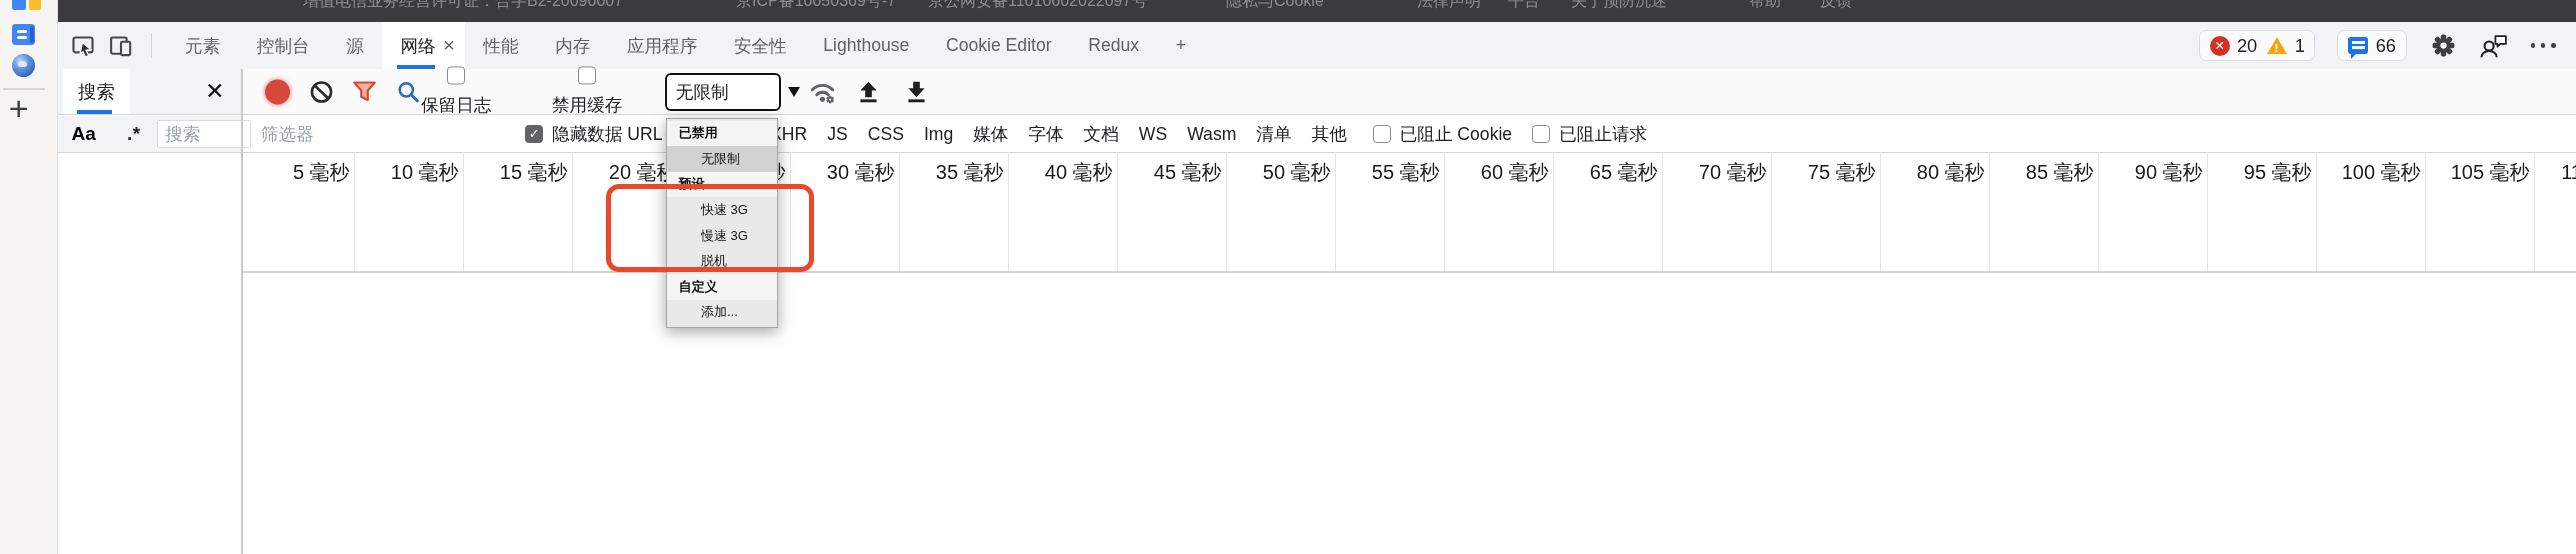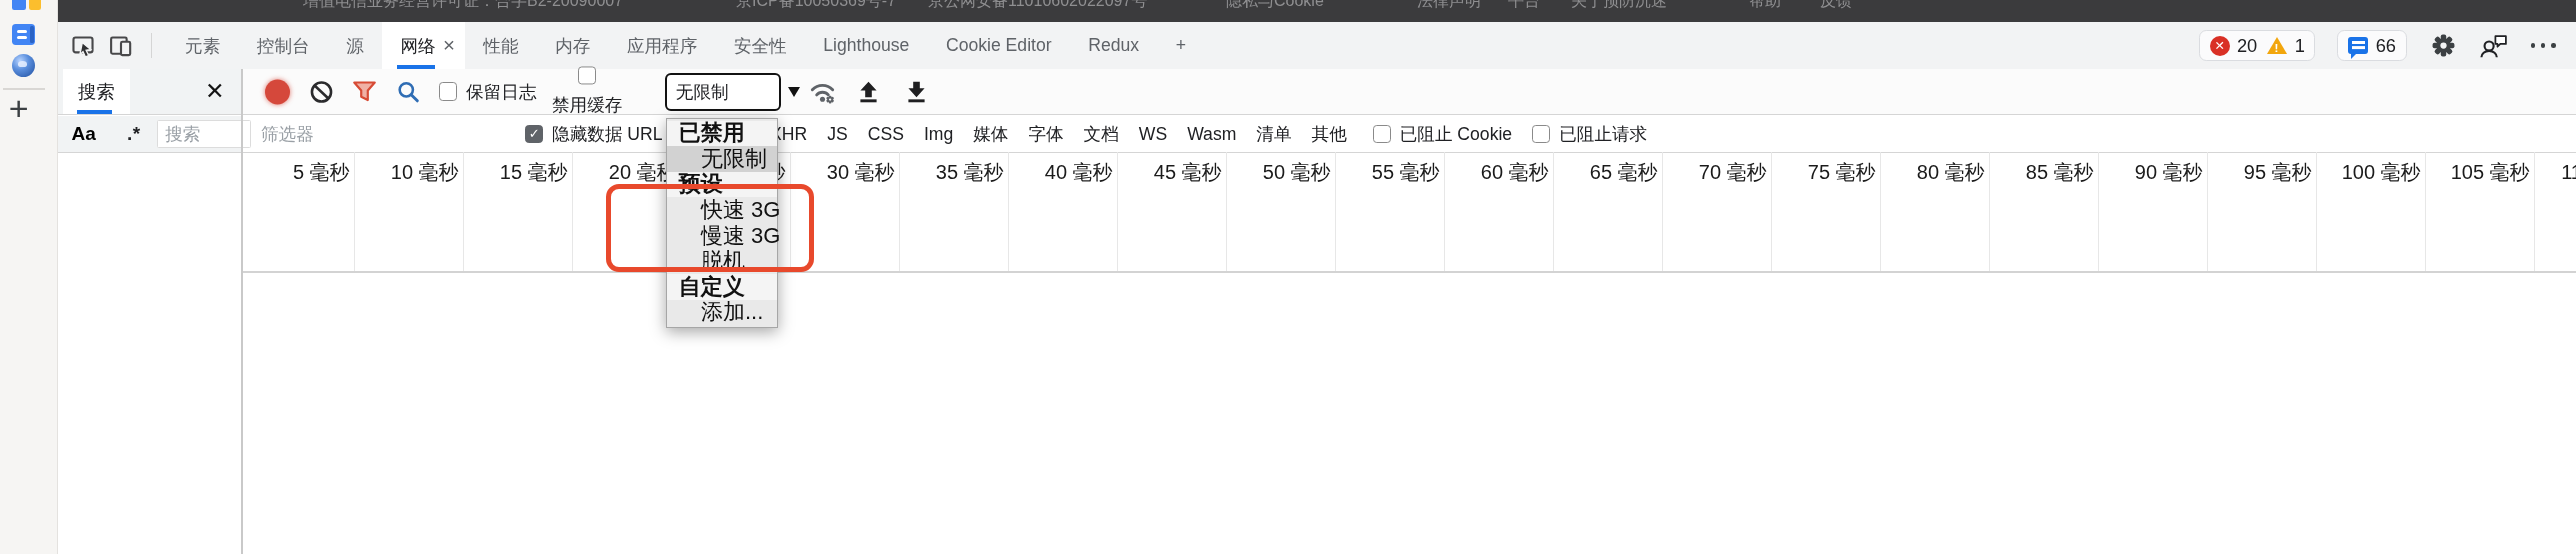--- a/index.html
+++ b/index.html
@@ -54,21 +54,21 @@
   .row2{position:absolute;left:0;top:69px;width:100%;height:45px;border-bottom:0.7px solid #d5d5d5;background:#fbfbfb;}
   .row2-sidebar{position:absolute;left:0;top:0;width:184px;height:100%;background:#f1f3f4;}
   .search-tab{position:absolute;left:5.9px;top:0;height:100%;width:67px;background:#fff;display:flex;align-items:center;justify-content:center;font-size:18.3px;color:#202124;}
   .search-tab::after{content:"";position:absolute;left:14.6px;bottom:0;width:35px;height:3.7px;background:#1a73e8;}
   .search-close{position:absolute;left:148px;top:50%;transform:translateY(-50%);font-size:23.4px;font-weight:bold;color:#141414;line-height:1;}
 
   .nt{position:absolute;top:50%;transform:translateY(-50%);}
   .record{left:208px;width:25px;height:25px;border-radius:50%;background:#d5483b;box-shadow:0 0 5.1px rgba(213,72,59,.75);}
   .at345{left:252px;} .at403{left:295px;} .at463{left:339px;}
   .chk-group{display:flex;align-items:center;gap:8.8px;font-size:17.6px;color:#202124;white-space:nowrap;}
-  .at522{left:382px;} .at685{left:495px;flex-direction:column;}
+  .at522{left:364px;flex-direction:column;} .at685{left:495px;flex-direction:column;}
   .cbox{width:18.3px;height:18.3px;border:1.5px solid #8a8a8a;border-radius:3.7px;background:#fff;box-sizing:border-box;display:flex;align-items:center;justify-content:center;}
   .cbox.checked{background:#5f6368;border-color:#5f6368;color:#fff;font-size:13px;font-weight:bold;}
   .cbox.checked::before{content:"✓";}
   .throttle-select{left:608px;width:116px;height:38px;background:#fff;border:2.2px solid #121212;border-radius:5.9px;box-sizing:border-box;display:flex;align-items:center;padding-left:8.8px;font-size:17.6px;color:#202124;}
   .sel-arrow{left:731px;width:0;height:0;border-left:6.6px solid transparent;border-right:6.6px solid transparent;border-top:10.2px solid #121212;}
   .at1027{left:751px;} .at1093{left:799px;} .at1158{left:847px;}
 
   
   .row3{position:absolute;left:0;top:116px;width:100%;height:36px;border-bottom:0.7px solid #d5d5d5;background:#fff;}
   .row3-sidebar{position:absolute;left:0;top:0;width:184px;height:100%;background:#f1f3f4;display:flex;align-items:center;box-sizing:border-box;}
@@ -87,21 +87,21 @@
   
   .ruler{position:absolute;left:184px;top:152px;right:0;height:119px;display:flex;overflow:hidden;}
   .rcell{flex:0 0 109px;border-right:1.5px solid #e7e7e7;box-sizing:border-box;}
   .rcell:first-child{flex:0 0 114px;}
   .rlabel{display:block;text-align:right;padding:7.3px 4.4px 0 0;font-size:20px;color:#1b1b1b;white-space:nowrap;}
   .hline{position:absolute;left:184px;right:0;top:271px;height:2.2px;background:#d3d3d3;}
   .vdivider{position:absolute;left:184px;top:69px;bottom:0;width:1.5px;background:#c9c9c9;z-index:4;}
 
   
   .dropdown{position:absolute;left:609px;top:118px;width:112px;background:#e9e9e9;border:0.7px solid #a6a6a6;box-shadow:0 4.4px 14.6px rgba(0,0,0,.35);z-index:50;padding:1.5px 0;box-sizing:border-box;}
-  .menu-item{height:25.6px;display:flex;align-items:center;font-size:22px;color:#111;padding-left:34px;background:#e9e9e9;white-space:nowrap;}
+  .menu-item{height:25.6px;display:flex;align-items:center;font-size:13px;color:#111;padding-left:34px;background:#e9e9e9;white-space:nowrap;}
   .menu-item.header{font-weight:bold;padding-left:11.7px;background:#f4f4f4;}
   .menu-item.selected{background:#d2d2d2;}
 
   
   .red-annotation{position:absolute;left:549px;top:184px;width:208px;height:88px;border:5.1px solid #e8492c;border-radius:13px;z-index:60;box-sizing:border-box;}
 
   svg{display:block;}
 </style>
 </head>
 <body>

